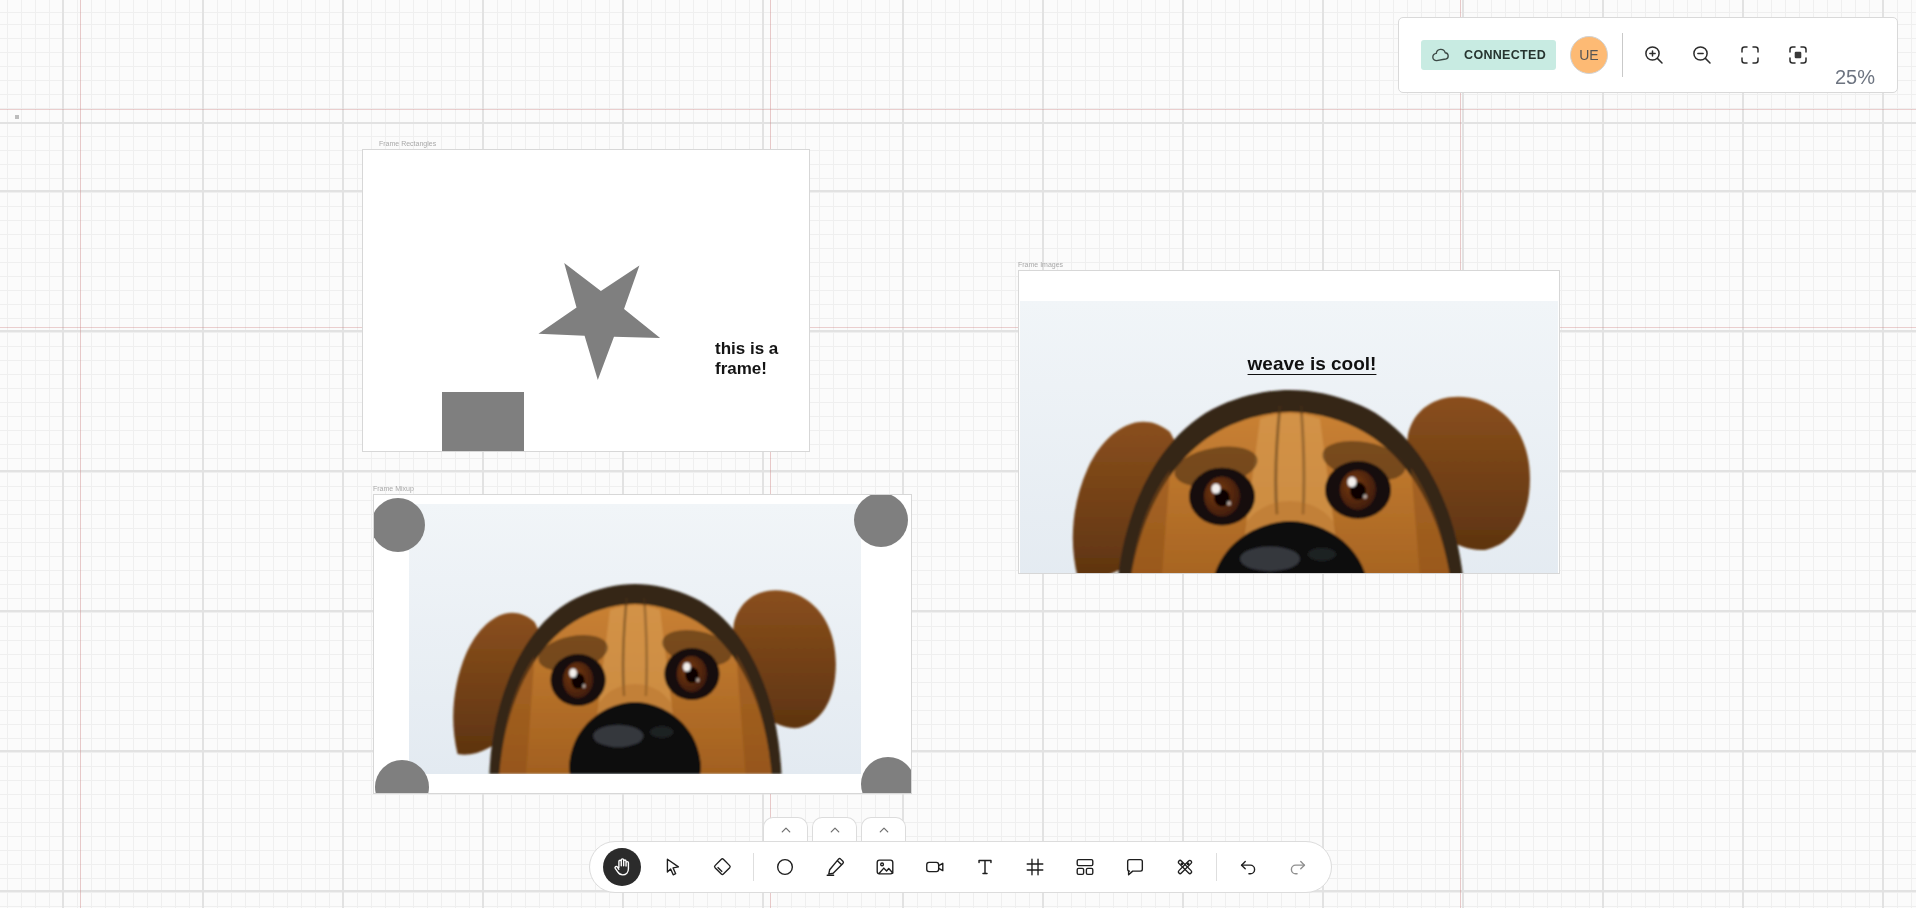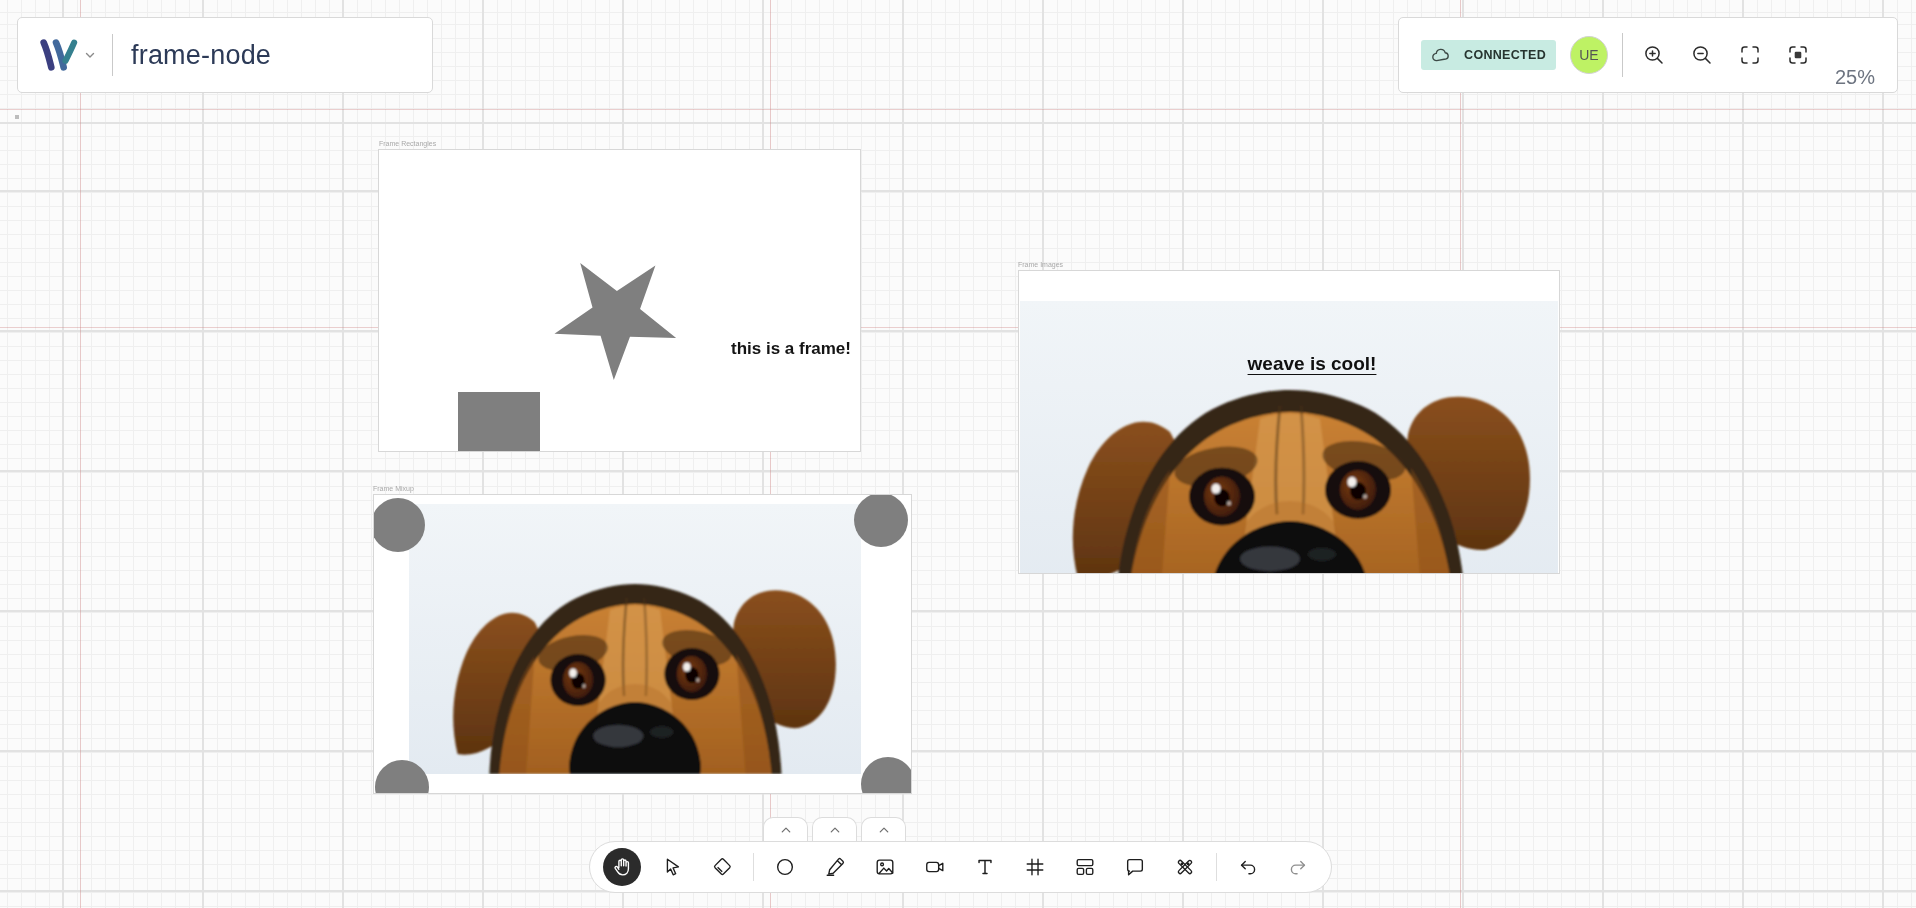--- a/index.html
+++ b/index.html
@@ -29,21 +29,21 @@
   .logo-wrap { display:flex; align-items:center; gap:4px; }
   .v-div { width:1px; background:#c9c9c9; }
   .board-title { font-size:27px; color:#2c3a57; letter-spacing:.2px; margin-left:18px; }
 
   .badge {
     display:flex; align-items:center; gap:13px;
     background:#c8ebe2; border-radius:3px; padding:7px 10px;
     font-size:12.5px; font-weight:bold; color:#26342f; letter-spacing:.3px;
   }
   .avatar {
-    width:38px; height:38px; border-radius:50%; background:#bef264; border:1px solid #d2d2d2;
+    width:38px; height:38px; border-radius:50%; background:#fdba74; border:1px solid #d2d2d2;
     display:flex; align-items:center; justify-content:center;
     font-size:14px; color:#555;
   }
   .iconbtn {
     width:34px; height:34px; display:flex; align-items:center; justify-content:center;
     border-radius:6px; cursor:pointer; background:transparent; border:none;
   }
   .zoom-label { font-size:20px; color:#6d7480; margin-left:6px;margin-top:45px; }
 
   
@@ -146,21 +146,21 @@
       </g>
     </g>
   </defs>
 </svg>
 
 <div class="stage">
 
   <div class="origin-dot"></div>
 
   <span class="frame-label" style="left:379px; top:140px;">Frame Rectangles</span>
-  <div class="frame" style="left:378px; top:149px; width:483px; height:303px;">
+  <div class="frame" style="left:362px; top:149px; width:448px; height:303px;">
     <div class="shape" style="left:173px; top:102px; width:128px; height:128px; transform:rotate(-34deg);">
       <svg width="128" height="128" viewBox="0 0 128 128">
         <polygon points="64,0 49.3,43.8 3.1,44.2 40.2,71.7 26.4,115.8 64,89 101.6,115.8 87.8,71.7 124.9,44.2 78.7,43.8" fill="#7f7f7f"></polygon>
       </svg>
     </div>
     <div class="shape" style="left:79px; top:242px; width:82px; height:61px; background:#7f7f7f;"></div>
     <div class="frame1-text">this is a frame!</div>
   </div>
 
   <span class="frame-label" style="left:1018px; top:261px;">Frame Images</span>
@@ -179,38 +179,20 @@
       <svg width="452" height="270" viewBox="0 0 540 270" preserveAspectRatio="none">
         <use href="#dogart"></use>
       </svg>
     </div>
     <div class="corner-circle" style="left:-3px;  top:3px;    width:54px; height:54px;"></div>
     <div class="corner-circle" style="left:480px; top:-2px;   width:54px; height:54px;"></div>
     <div class="corner-circle" style="left:1px;   top:265px;  width:54px; height:54px;"></div>
     <div class="corner-circle" style="left:487px; top:262px;  width:54px; height:54px;"></div>
   </div>
 
-  <div class="card card-left">
-    <div class="logo-wrap">
-      <span>
-        <svg width="42" height="38" viewBox="0 0 44 40">
-          <path d="M8 7 C12 16 14 25 16 33" stroke="#3b3f80" stroke-width="7" stroke-linecap="round" fill="none"></path>
-          <path d="M21 7 C25 16 27 25 29 33" stroke="#42699c" stroke-width="7" stroke-linecap="round" fill="none"></path>
-          <path d="M40 7 C37 14 34 20 31 26" stroke="#35808f" stroke-width="6.5" stroke-linecap="round" fill="none"></path>
-        </svg>
-      </span>
-      <span>
-        <svg width="16" height="16" viewBox="0 0 16 16">
-            <polyline points="4.5,6.5 8,10 11.5,6.5" fill="none" stroke="#8a8a8a" stroke-width="1.4" stroke-linecap="round" stroke-linejoin="round"></polyline>
-          </svg>
-      </span>
-    </div>
-    <div class="v-div" style="height:42px; margin-left:14px;"></div>
-    <div class="board-title">frame-node</div>
-  </div>
 
   <div class="card card-right">
     <div class="badge">
       <span>
         <svg width="20" height="16" viewBox="0 0 22 16">
           <path d="M6.2 14.2 a4 4 0 0 1-.4-8 A5 5 0 0 1 15.6 5.5 a3.6 3.6 0 0 1 .5 7.1 c-.4.1-1 .1-1.6.1 Z" fill="none" stroke="#3d4a46" stroke-width="1.5" stroke-linejoin="round"></path>
         </svg>
       </span>
       <span>CONNECTED</span>
     </div>

